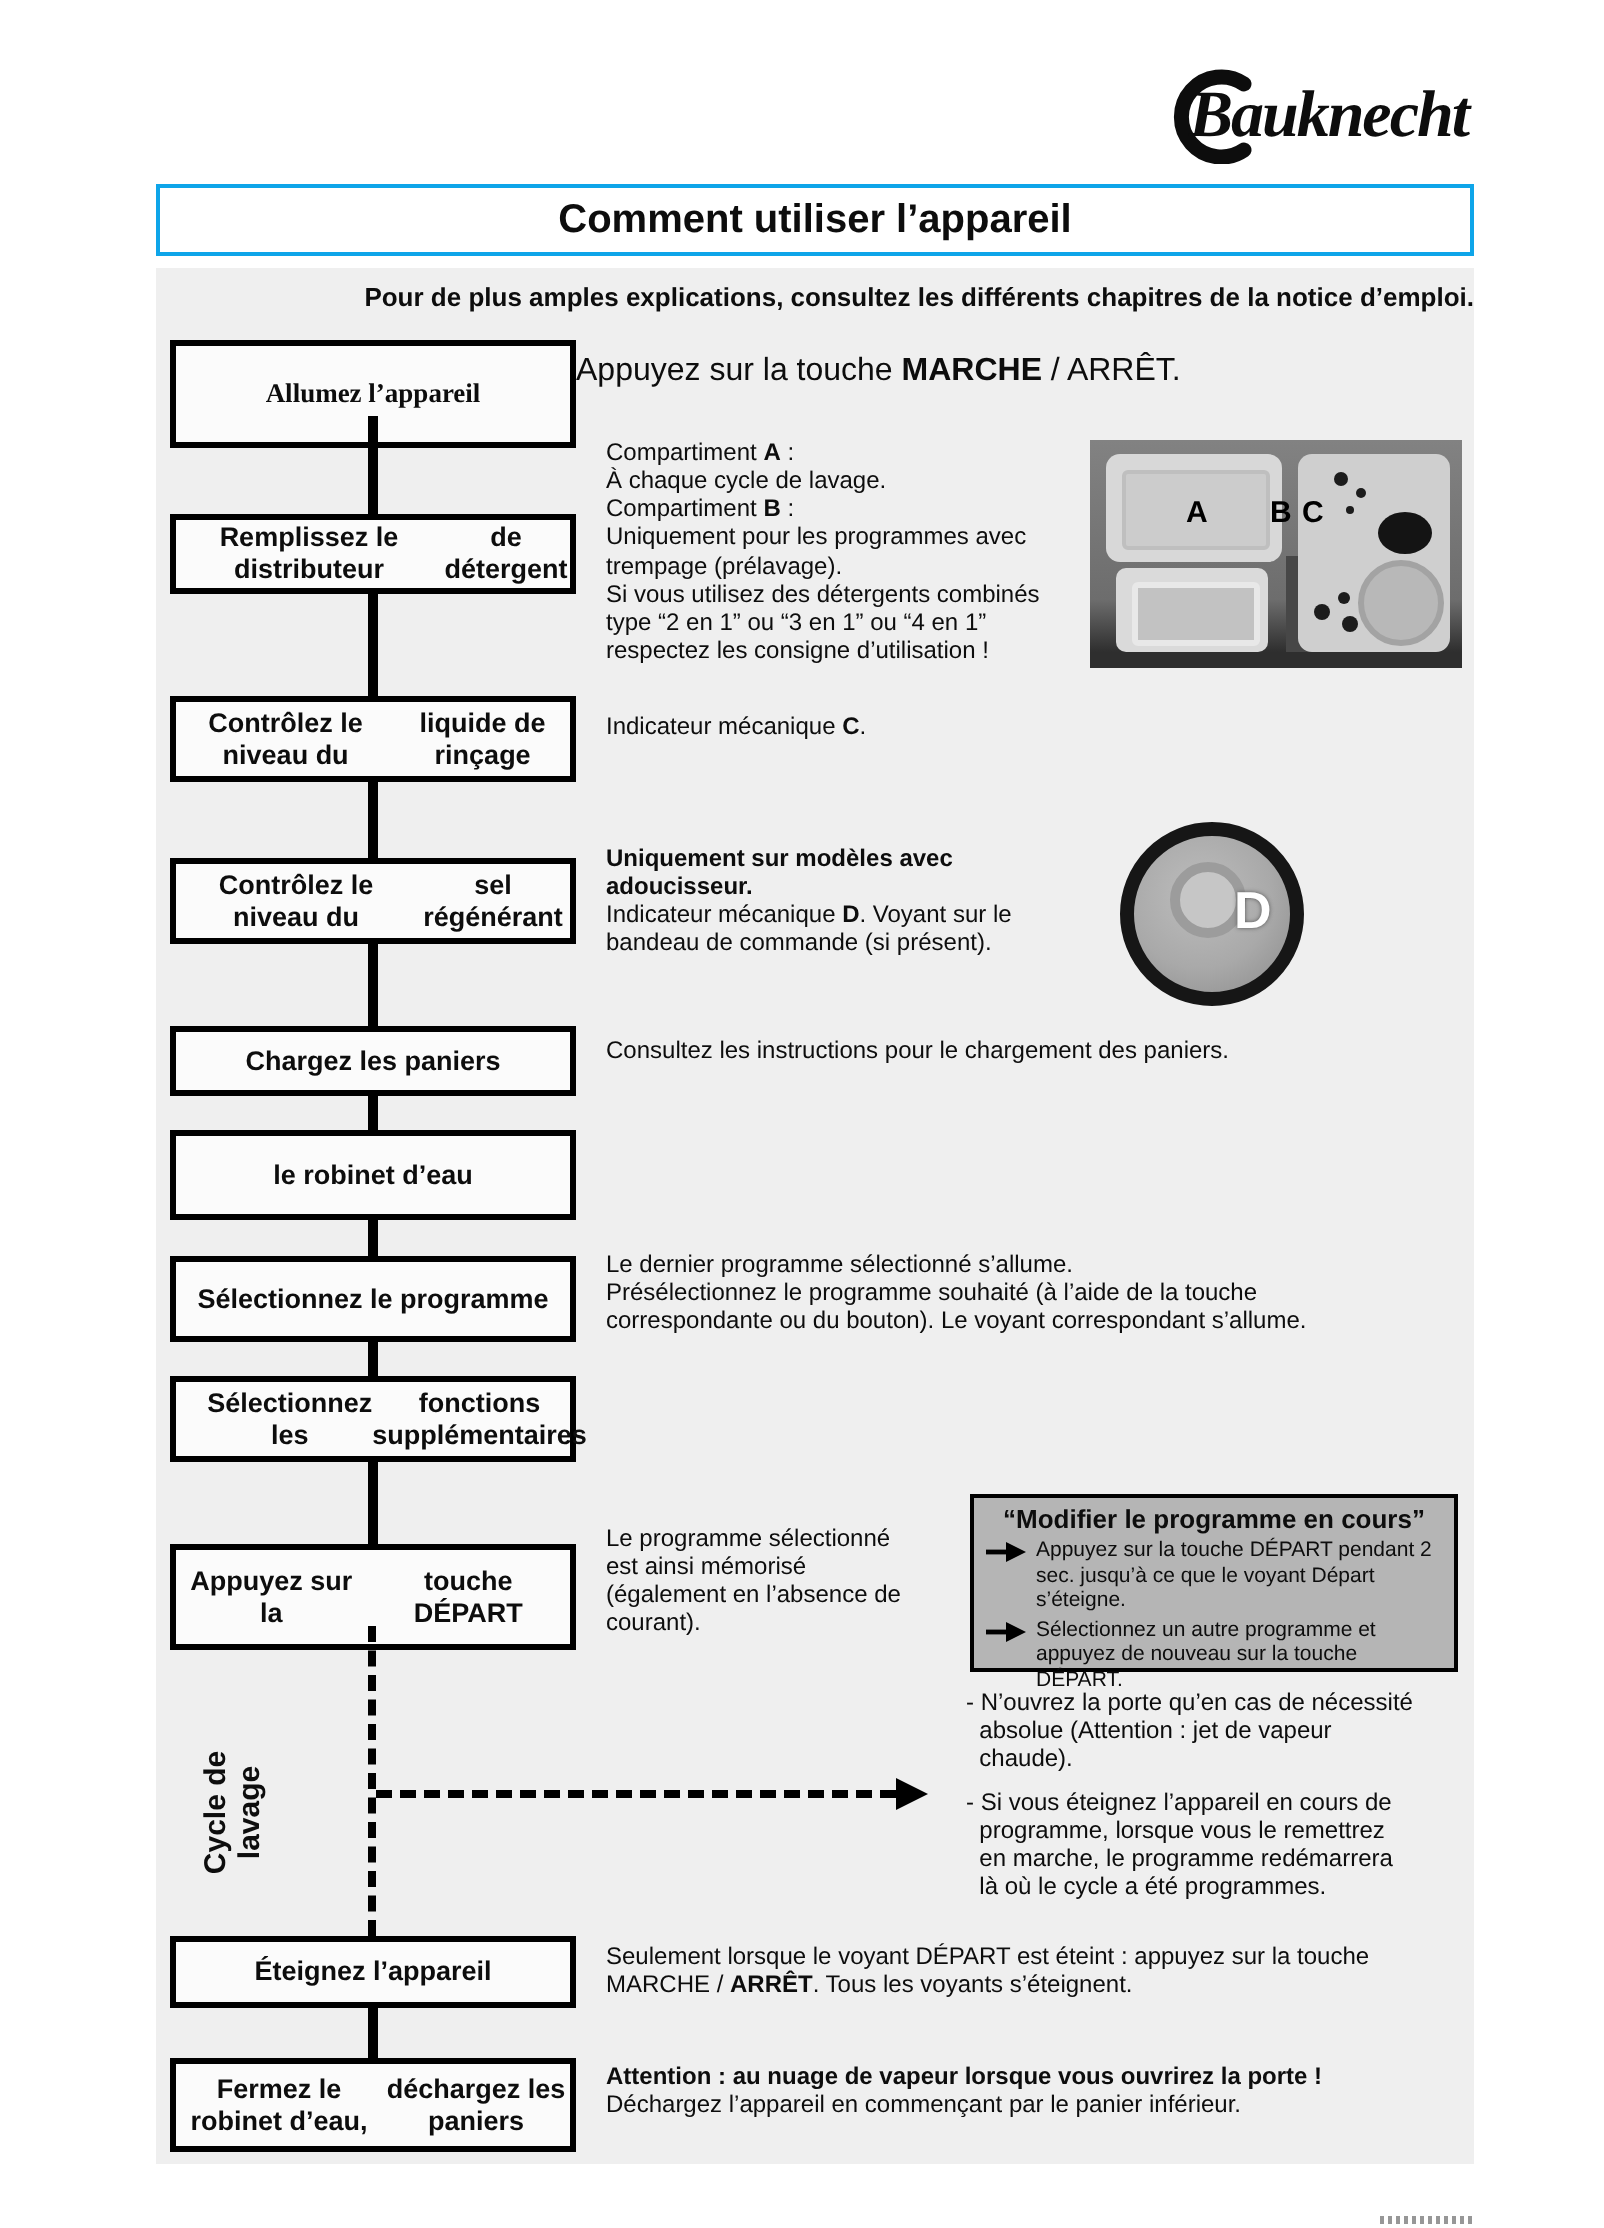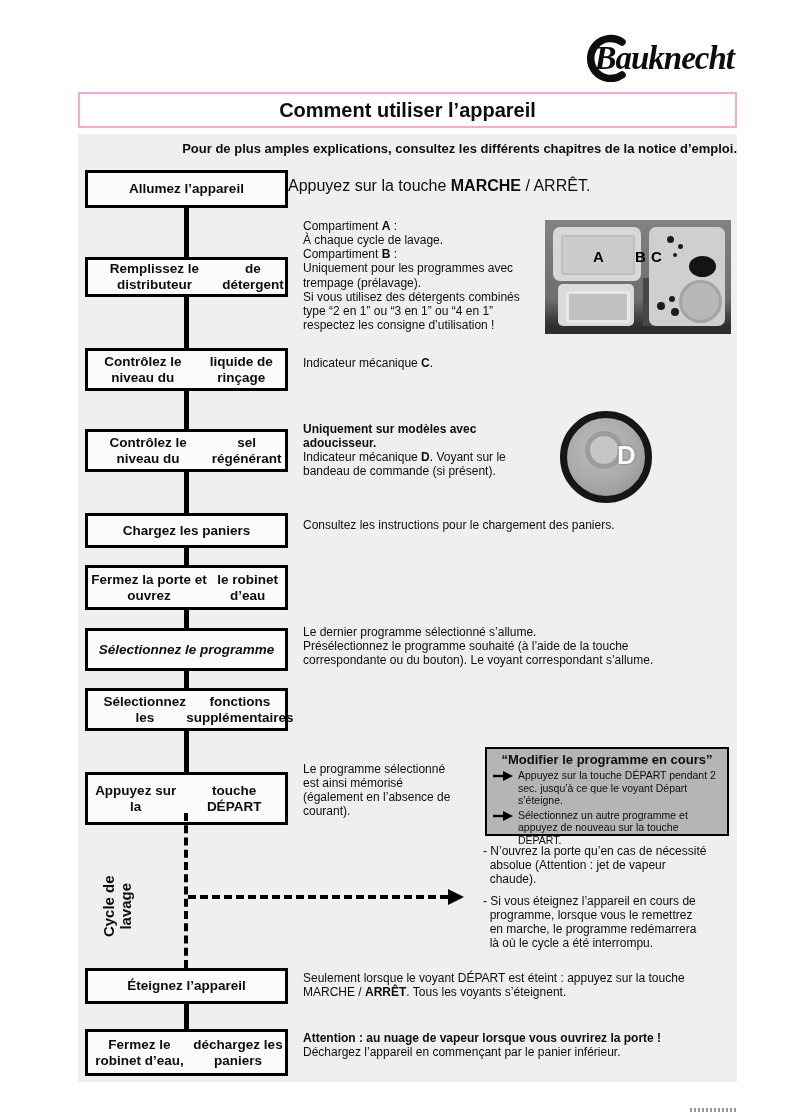--- a/index.html
+++ b/index.html
@@ -13,21 +13,21 @@
   .logo { position:absolute; top:34px; right:68px; display:flex; align-items:center; height:48px; }
   .logo-arc { margin-right:-37px; }
   .logo-text {
     font-family:"Liberation Serif","DejaVu Serif",serif;
     font-weight:bold; font-style:italic; font-size:33px; letter-spacing:-1px; color:#0d0d0d;
   }
 
   
   .title-box {
     position:absolute; left:78px; top:92px; width:659px; height:36px; box-sizing:border-box;
-    background:#ffffff; border:2px solid #f9a8d4; display:flex; align-items:center; justify-content:center;
+    background:#ffffff; border:2px solid #0ea5e9; display:flex; align-items:center; justify-content:center;
     font-size:20px; font-weight:bold;
   }
   .gray-panel { position:absolute; left:78px; top:134px; width:659px; height:948px; background:#efefef; }
   .subtitle { position:absolute; left:78px; top:141px; width:659px; text-align:right; font-size:13px; font-weight:bold; }
 
   
   .flowbox {
     position:absolute; left:85px; width:203px; box-sizing:border-box;
     background:#fbfbfb; border:3px solid #000;
     display:flex; align-items:center; justify-content:center; text-align:center;
@@ -88,21 +88,21 @@
     <svg class="logo-arc" width="48" height="48" viewBox="0 0 48 48">
       <path d="M39 8 A 20 20 0 1 0 39 41" fill="none" stroke="#0d0d0d" stroke-width="7.5" stroke-linecap="round"></path>
     </svg>
     <span class="logo-text">Bauknecht</span>
   </div>
 
   <div class="title-box">Comment utiliser l’appareil</div>
   <div class="gray-panel"></div>
   <div class="subtitle">Pour de plus amples explications, consultez les différents chapitres de la notice d’emploi.</div>
 
-  <div class="flowbox" style="top:170px;height:38px;">
+  <div class="flowbox" style="top:170px;height:54px;font-family:Liberation Serif, serif;">
       <span>Allumez l’appareil</span>
     </div>
   <div class="flowbox" style="top:257px;height:40px;">
       <span>Remplissez le distributeur</span>
       <br>
       <span>de détergent</span>
     </div>
   <div class="flowbox" style="top:348px;height:43px;">
       <span>Contrôlez le niveau du</span>
       <br>
@@ -110,25 +110,24 @@
     </div>
   <div class="flowbox" style="top:429px;height:43px;">
       <span>Contrôlez le niveau du</span>
       <br>
       <span>sel régénérant</span>
     </div>
   <div class="flowbox" style="top:513px;height:35px;">
       <span>Chargez les paniers</span>
     </div>
   <div class="flowbox" style="top:565px;height:45px;">
-      <span>Fermez la porte et ouvrez</span>
       <br>
       <span>le robinet d’eau</span>
     </div>
-  <div class="flowbox" style="top:628px;height:43px;font-style:italic;">
+  <div class="flowbox" style="top:628px;height:43px;">
       <span>Sélectionnez le programme</span>
     </div>
   <div class="flowbox" style="top:688px;height:43px;padding-left:24px;">
       <span>Sélectionnez les</span>
       <br>
       <span>fonctions supplémentaires</span>
     </div>
   <div class="flowbox" style="top:772px;height:53px;">
       <span>Appuyez sur la</span>
       <br>
@@ -162,21 +161,21 @@
   </div>
 
   <div class="note" style="left:288px;top:177px;font-size:16px;"><span>Appuyez sur la touche </span><span class="b">MARCHE</span><span> / ARRÊT.</span></div>
   <div class="note" style="left:303px;top:219px;"><span>Compartiment </span><span class="b">A</span><span> :</span><br><span>À chaque cycle de lavage.</span><br><span>Compartiment </span><span class="b">B</span><span> :</span><br><span>Uniquement pour les programmes avec</span><br><span>trempage (prélavage).</span><br><span>Si vous utilisez des détergents combinés</span><br><span>type “2 en 1” ou “3 en 1” ou “4 en 1”</span><br><span>respectez les consigne d’utilisation !</span></div>
   <div class="note" style="left:303px;top:356px;"><span>Indicateur mécanique </span><span class="b">C</span><span>.</span><br></div>
   <div class="note" style="left:303px;top:422px;"><span class="b">Uniquement sur modèles avec</span><br><span class="b">adoucisseur.</span><br><span>Indicateur mécanique </span><span class="b">D</span><span>. Voyant sur le</span><br><span>bandeau de commande (si présent).</span></div>
   <div class="note" style="left:303px;top:518px;"><span>Consultez les instructions pour le chargement des paniers.</span></div>
   <div class="note" style="left:303px;top:625px;"><span>Le dernier programme sélectionné s’allume.</span><br><span>Présélectionnez le programme souhaité (à l’aide de la touche</span><br><span>correspondante ou du bouton). Le voyant correspondant s’allume.</span></div>
   <div class="note" style="left:303px;top:762px;"><span>Le programme sélectionné</span><br><span>est ainsi mémorisé</span><br><span>(également en l’absence de</span><br><span>courant).</span></div>
   <div class="note" style="left:483px;top:844px;"><span>- N’ouvrez la porte qu’en cas de nécessité</span><br><span>  absolue (Attention : jet de vapeur</span><br><span>  chaude).</span></div>
-  <div class="note" style="left:483px;top:894px;"><span>- Si vous éteignez l’appareil en cours de</span><br><span>  programme, lorsque vous le remettrez</span><br><span>  en marche, le programme redémarrera</span><br><span>  là où le cycle a été interrompu.</span></div>
+  <div class="note" style="left:483px;top:894px;"><span>- Si vous éteignez l’appareil en cours de</span><br><span>  programme, lorsque vous le remettrez</span><br><span>  en marche, le programme redémarrera</span><br><span>  là où le cycle a été programmes.</span></div>
   <div class="note" style="left:303px;top:971px;"><span>Seulement lorsque le voyant DÉPART est éteint : appuyez sur la touche</span><br><span>MARCHE / </span><span class="b">ARRÊT</span><span>. Tous les voyants s’éteignent.</span></div>
   <div class="note" style="left:303px;top:1031px;"><span class="b">Attention : au nuage de vapeur lorsque vous ouvrirez la porte !</span><br><span>Déchargez l’appareil en commençant par le panier inférieur.</span></div>
 
   <div class="modify">
     <div class="modify-title">“Modifier le programme en cours”</div>
     <div class="modify-item">
       <svg width="20" height="10" viewBox="0 0 20 10">
           <line x1="0" y1="5" x2="11" y2="5" stroke="#000" stroke-width="2.4"></line>
           <polygon points="10,0 20,5 10,10" fill="#000"></polygon>
         </svg>

